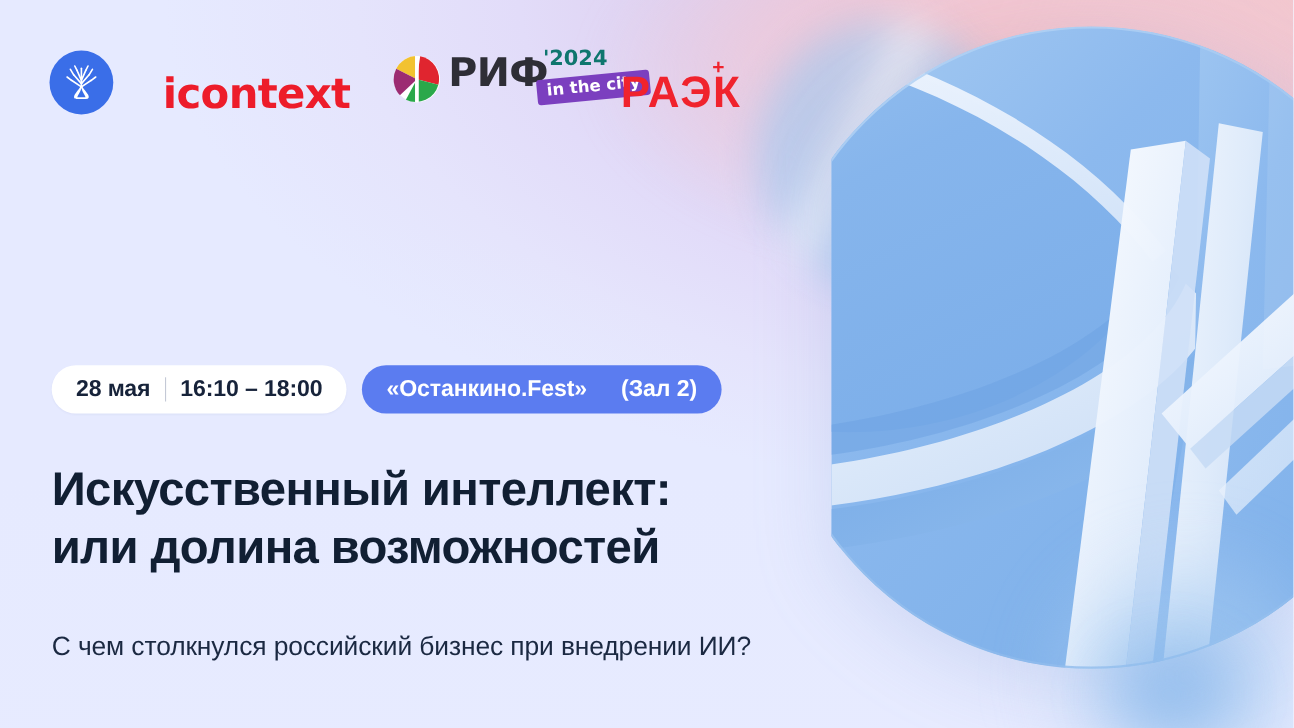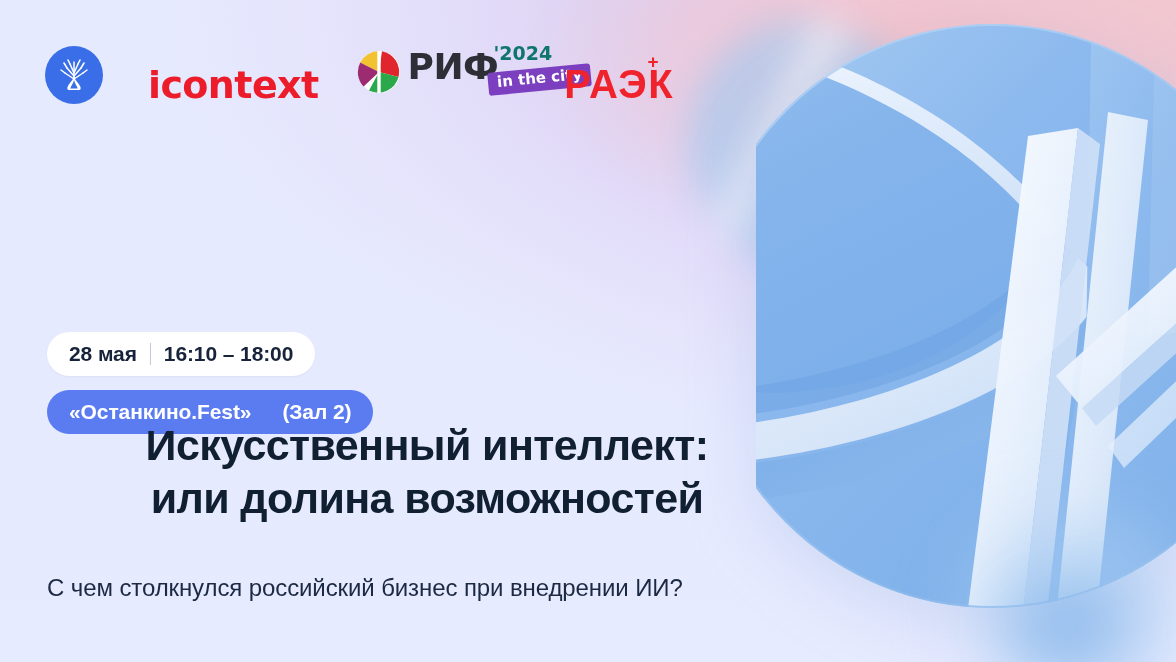--- a/index.html
+++ b/index.html
@@ -234,21 +234,20 @@
   }
 
   
   .badge-row {
     position: absolute;
     left: 47px;
     top: 332px;
     display: flex;
     align-items: flex-start;
     gap: 14px;
-    flex-direction: column;
   }
   .badge-date {
     background: #ffffff;
     border-radius: 22px;
     height: 44px;
     display: flex;
     align-items: center;
     padding: 0 22px;
     color: #17233a;
     font-size: 21px;
@@ -288,21 +287,21 @@
     position: absolute;
     left: 47px;
     top: 390px;
     width: 760px;
     color: #111f33;
     font-size: 43px;
     font-weight: 700;
     line-height: 1.235;
     letter-spacing: -0.6px;
   }
-  .headline .ln { display: block; white-space: nowrap; text-align: center; }
+  .headline .ln { display: block; white-space: nowrap; }
 
   .subtitle {
     position: absolute;
     left: 47px;
     top: 572px;
     color: #1b2942;
     font-size: 24px;
     font-weight: 400;
     line-height: 1.3;
     letter-spacing: -0.1px;

